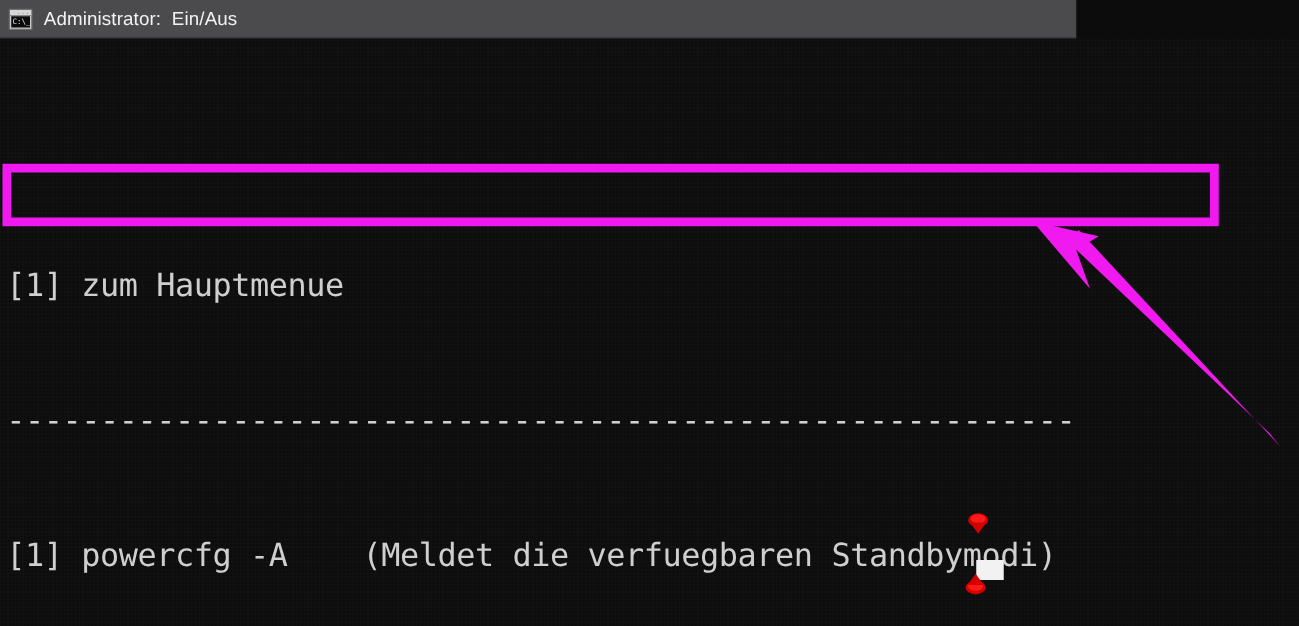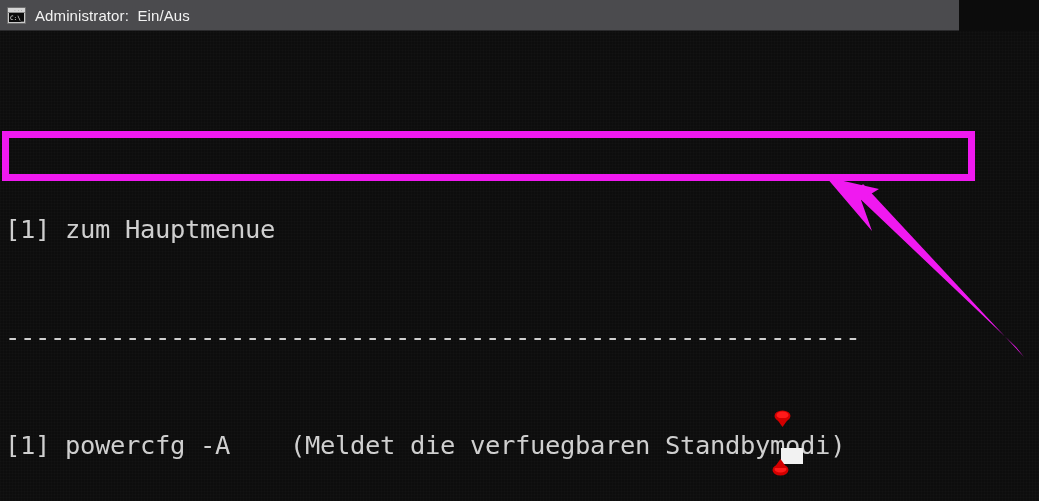--- a/index.html
+++ b/index.html
@@ -6,21 +6,21 @@
   html,body{margin:0;padding:0;}
   body{
     width:1039px;height:501px;overflow:hidden;
     background:#0c0c0c;
     font-family:"DejaVu Sans Mono","Liberation Mono",monospace;
   }
   #app{position:relative;width:1039px;height:501px;overflow:hidden;background:#0c0c0c;}
 
   
   .titlebar{
-    position:absolute;left:0;top:0;width:959px;height:31px;
+    position:absolute;left:0;top:0;width:861px;height:31px;
     background:#4b4b4e;
     display:flex;align-items:center;
     box-sizing:border-box;padding-left:7px;
     border-bottom:1px solid #2a2a2c;
   }
   .tb-icon{
     width:19px;height:17px;position:relative;flex:0 0 auto;
     background:#c9c9c9;
     border:1px solid #6f6f6f;
     box-sizing:border-box;

